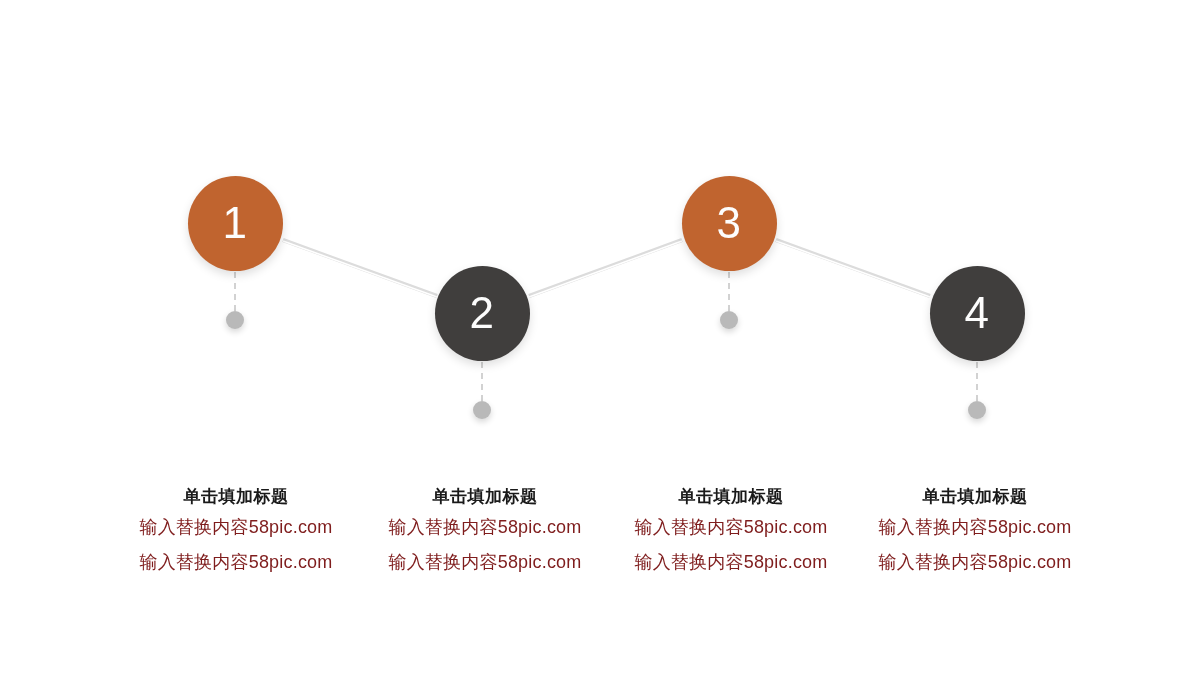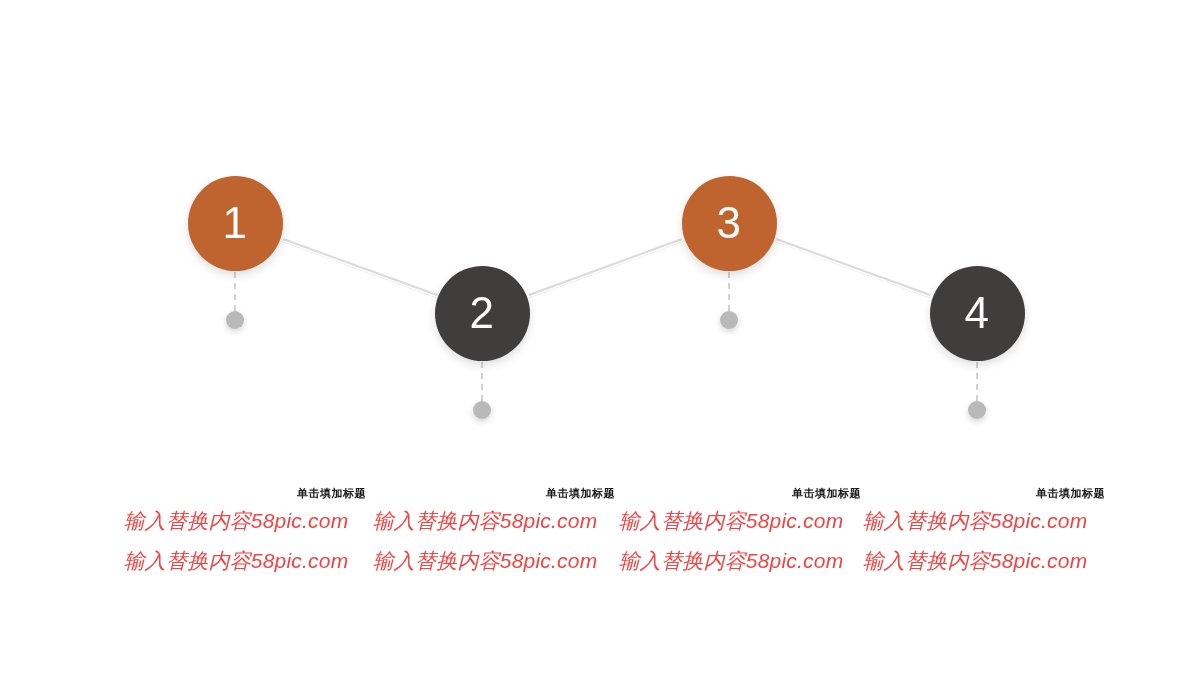--- a/index.html
+++ b/index.html
@@ -73,35 +73,33 @@
     box-shadow: 0 3px 6px rgba(0,0,0,0.16);
   }
 
   
   .caption {
     position: absolute;
     text-align: center;
     width: 260px;
   }
   .caption-title {
-    font-size: 11px;
+    font-size: 17px;
     font-weight: bold;
     color: #1a1a1a;
     margin: 0 0 7px 0;
     letter-spacing: 0.5px;
     line-height: 1.3;
-    text-align: right;
   }
   .caption-line {
-    font-size: 21px;
-    color: #ef4444;
+    font-size: 18px;
+    color: #7f1d1d;
     margin: 0 0 11px 0;
     line-height: 1.35;
     letter-spacing: 0.2px;
-    font-style: italic;
   }
   .caption-line:last-child { margin-bottom: 0; }
 </style>
 </head>
 <body>
 
 <div id="stage">
 
   <svg id="connectors" viewBox="0 0 1200 675" width="1200" height="675" xmlns="http://www.w3.org/2000/svg">
     <g id="connector-group">

